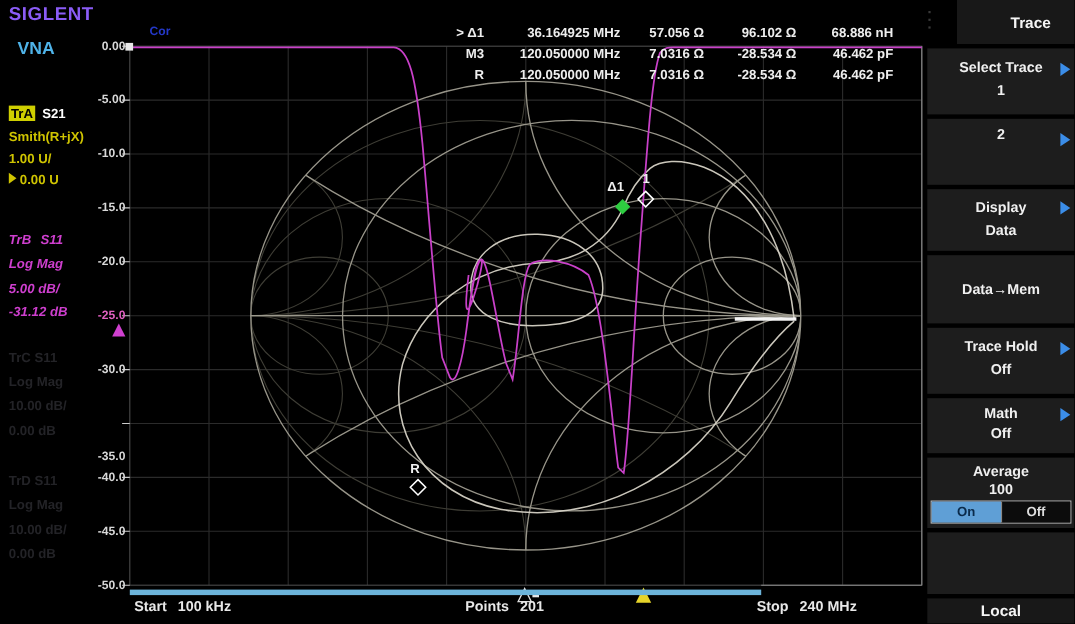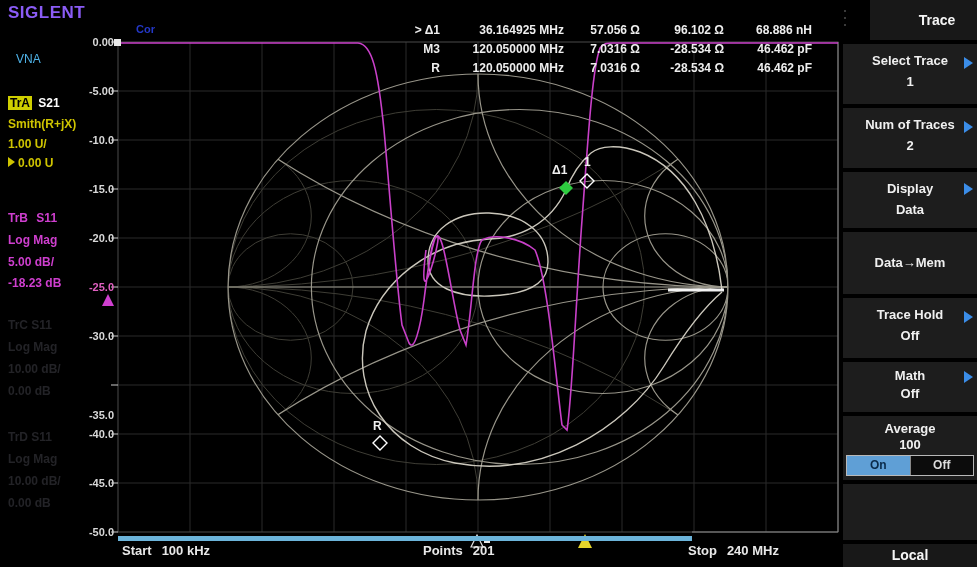--- a/index.html
+++ b/index.html
@@ -1,24 +1,24 @@
 <!DOCTYPE html>
 <html><head>
 <meta charset="utf-8">
 <style>
   html,body{margin:0;padding:0;background:#000;}
   .screen{position:relative;width:977px;height:567px;background:#000;overflow:hidden;
           font-family:"Liberation Sans","DejaVu Sans",sans-serif;}
   .abs{position:absolute;}
   .logo{left:8px;top:3px;font-size:17px;font-weight:bold;color:#8b5cf6;letter-spacing:.5px;}
-  .mode{left:16px;top:36px;font-size:12px;font-weight:normal;color:#4fb3e8;margin-top:16px;}
+  .mode{left:16px;top:36px;font-size:16px;font-weight:bold;color:#4fb3e8;}
   .cor{left:136px;top:23px;font-size:11px;font-weight:bold;color:#2438c8;}
   .sb{left:8px;font-size:12px;font-weight:bold;white-space:nowrap;}
   .ya{color:#cfc400;}
-  .ma{color:#cf3fcf;}
+  .ma{color:#cf3fcf;font-style:italic;}
   .faint{color:#232327;}
   .badge-a{background:#cfcf00;color:#000;padding:0 2px;font-weight:bold;}
   .tri-y{display:inline-block;width:0;height:0;border-left:7px solid #cfc400;
          border-top:5px solid transparent;border-bottom:5px solid transparent;margin-right:3px;}
   .ylab{width:46px;left:68px;text-align:right;font-size:11px;font-weight:bold;color:#d8d8d8;}
   .ylab.ref{color:#e060c0;}
   .readout{top:23px;right:165px;display:grid;
            grid-template-columns:40px 118px 70px 78px 82px;grid-auto-rows:19px;
            column-gap:6px;font-size:12px;font-weight:bold;color:#eeeeee;}
   .readout div{text-align:right;white-space:nowrap;}
@@ -124,21 +124,21 @@
   <div class="abs sb ya" style="top:156px;">
     <span class="tri-y"></span><span>0.00 U</span>
   </div>
 
   <div class="abs sb ma" style="top:211px;">
     <span>TrB</span>
     <span style="margin-left:5px;">S11</span>
   </div>
   <div class="abs sb ma" style="top:233px;">Log Mag</div>
   <div class="abs sb ma" style="top:255px;">5.00 dB/</div>
-  <div class="abs sb ma" style="top:276px;">-18.23 dB</div>
+  <div class="abs sb ma" style="top:276px;">-31.12 dB</div>
 
   <div class="abs sb faint" style="top:318px;">TrC S11</div>
   <div class="abs sb faint" style="top:340px;">Log Mag</div>
   <div class="abs sb faint" style="top:362px;">10.00 dB/</div>
   <div class="abs sb faint" style="top:384px;">0.00 dB</div>
   <div class="abs sb faint" style="top:430px;">TrD S11</div>
   <div class="abs sb faint" style="top:452px;">Log Mag</div>
   <div class="abs sb faint" style="top:474px;">10.00 dB/</div>
   <div class="abs sb faint" style="top:496px;">0.00 dB</div>
 
@@ -192,21 +192,20 @@
     <div class="dot" style="top:10px;"></div>
     <div class="dot" style="top:17px;"></div>
     <div class="dot" style="top:24px;"></div>
 
     <div class="mbtn" style="top:44px;height:60px;">
       <div class="lbl">Select Trace</div>
       <div class="val">1</div>
       <div class="arrow" style="top:13px;"></div>
     </div>
     <div class="mbtn" style="top:108px;height:60px;">
-      <div class="lbl">Num of Traces</div>
       <div class="val">2</div>
       <div class="arrow" style="top:13px;"></div>
     </div>
     <div class="mbtn" style="top:232px;height:62px;line-height:62px;">
       <span>Data→Mem</span>
     </div>
     <div class="mbtn" style="top:172px;height:56px;">
       <div class="lbl">Display</div>
       <div class="val">Data</div>
       <div class="arrow" style="top:11px;"></div>

